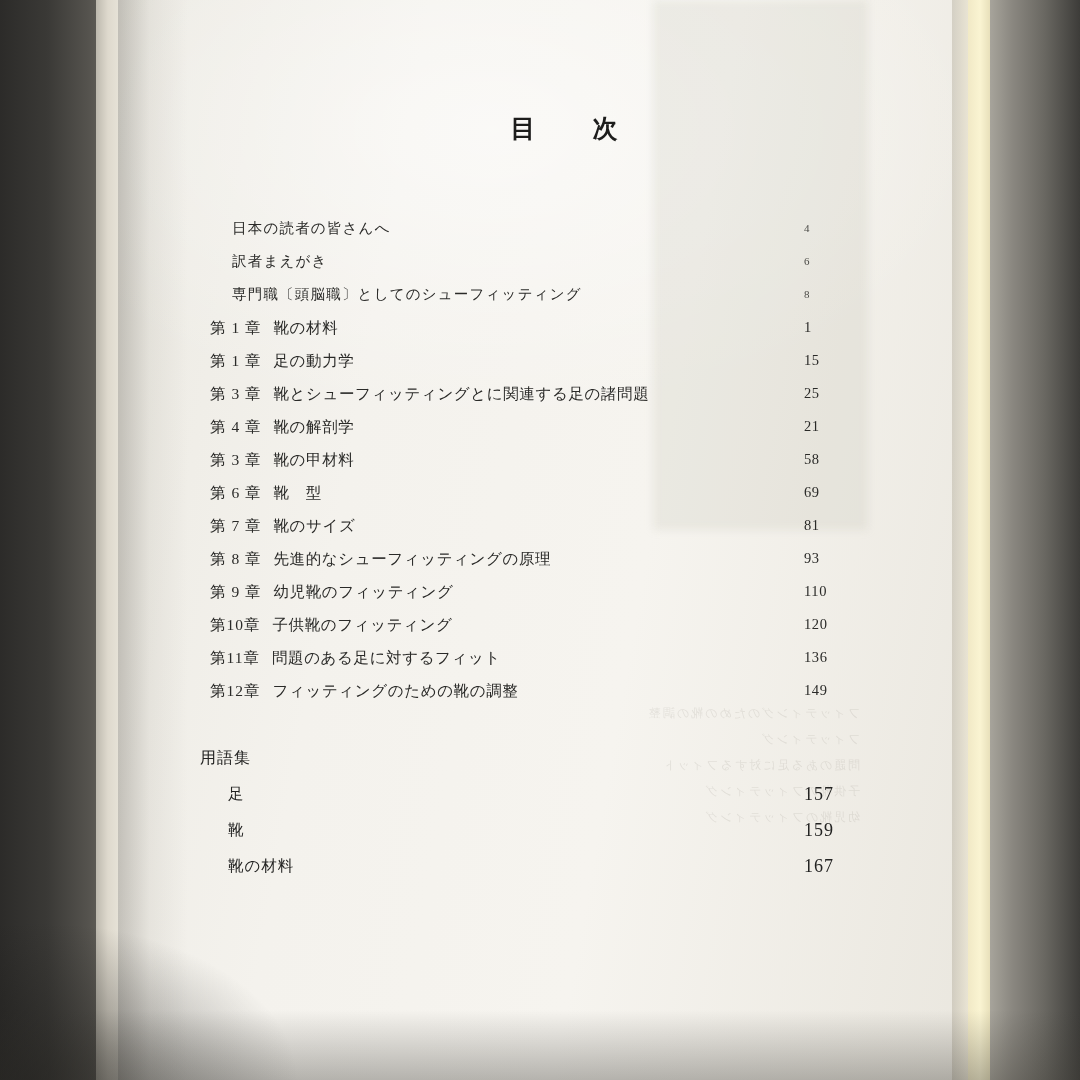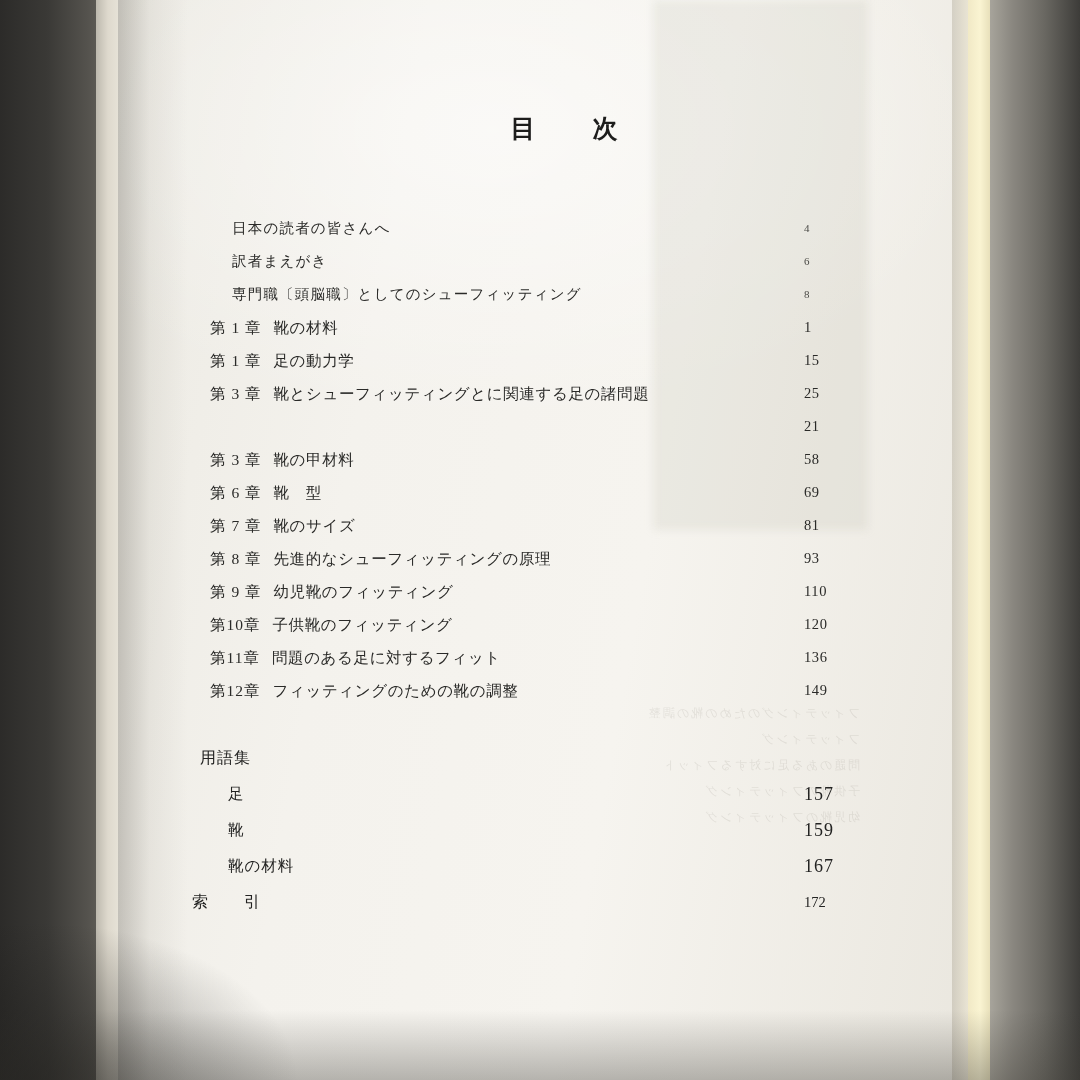--- a/index.html
+++ b/index.html
@@ -235,20 +235,23 @@
         </span>
         <span class="page">15</span>
       </div>
       <div class="row chapter">
         <span class="label">
           <span class="chapnum">第 3 章</span><span>靴とシューフィッティングとに関連する足の諸問題</span>
         </span>
         <span class="page">25</span>
       </div>
       <div class="row chapter">
+        <span class="label">
+          <span class="chapnum">第 4 章</span><span>靴の解剖学</span>
+        </span>
         <span class="page">21</span>
       </div>
       <div class="row chapter">
         <span class="label">
           <span class="chapnum">第 3 章</span><span>靴の甲材料</span>
         </span>
         <span class="page">58</span>
       </div>
       <div class="row chapter">
         <span class="label">
@@ -303,24 +306,20 @@
       </div>
       <div class="grow">
         <span class="label">靴</span>
         <span class="page">159</span>
       </div>
       <div class="grow">
         <span class="label">靴の材料</span>
         <span class="page">167</span>
       </div>
 
-      <div class="indexrow">
-        <span class="label">索　引</span>
-        <span class="page">172</span>
-      </div>
     </div>
 
   </div>
 
   <div class="fore-edge"></div>
   <div class="yellow-edge"></div>
   <div class="dark-right"></div>
   <div class="bottom-shadow"></div>
   <div class="corner-shadow"></div>
 </div>

